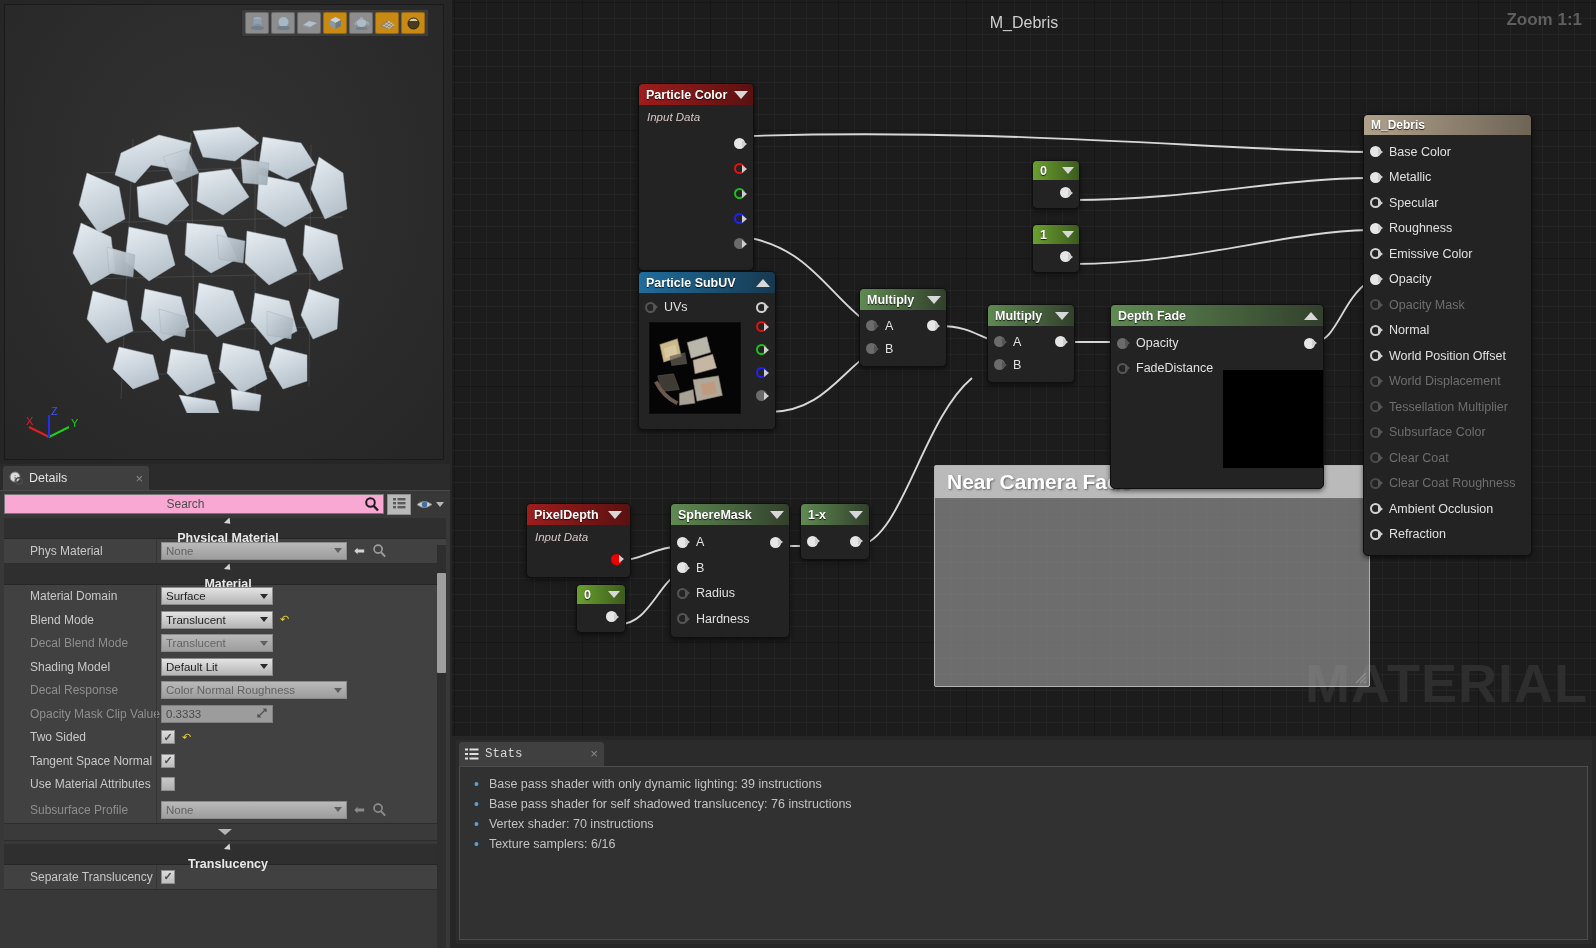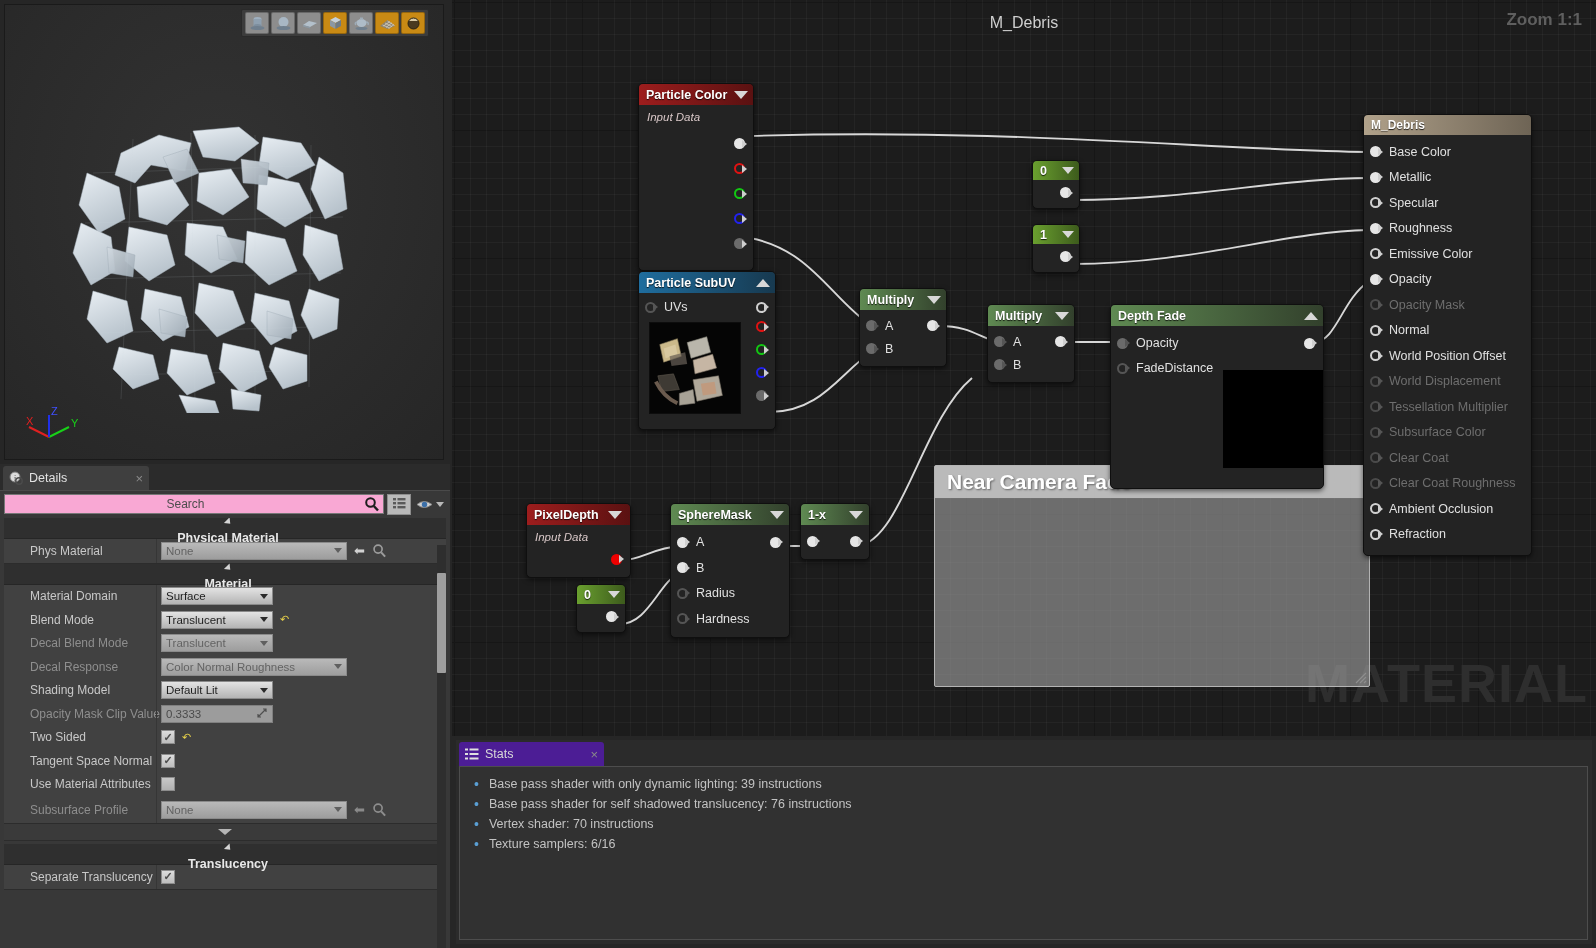--- a/index.html
+++ b/index.html
@@ -167,22 +167,22 @@
   
   #comment-box { position: absolute; left: 482px; top: 465px; width: 436px; height: 222px;
                  background: rgba(160,160,160,.62); border: 1px solid #b4b4b4; border-radius: 2px; }
   #comment-title { height: 32px; background: rgba(205,205,205,.8); display:flex; align-items:center; padding-left: 12px; }
   #comment-title span { color: #fff; font-size: 21px; font-weight: bold; text-shadow: 1px 1px 2px rgba(0,0,0,.45); }
   #comment-resize { position:absolute; right:2px; bottom:2px; width:14px; height:14px; cursor:nwse-resize; }
 
   
   #stats-panel { position: absolute; left: 456px; top: 740px; width: 1136px; height: 204px; background: #2b2b2b; }
   #stats-tabbar { position: relative; height: 26px; }
-  #stats-tab { position: absolute; left: 3px; top: 2px; width: 145px; height: 24px; background: #4c1d95;
-               border-top-left-radius: 3px; border-top-right-radius: 3px; display:flex; align-items:center; padding:0 6px; gap:6px; }
+  #stats-tab { position: absolute; left: 3px; top: 2px; width: 145px; height: 24px; background: #404040;
+               border-top-left-radius: 3px; border-top-right-radius: 3px; display:flex; align-items:center; padding:0 6px; gap:6px;font-family:Liberation Mono, monospace; }
   #stats-tab .tab-label { color: #d8d8d8; font-size: 12.5px; }
   #stats-tab .tab-close { margin-left:auto; color:#8a8a8a; font-size:13px; cursor:pointer; }
   #stats-body { position:absolute; left: 3px; right: 4px; top: 26px; bottom: 4px; background: #313131; border: 1px solid #4d4d4d; padding: 8px 0 0 14px; }
   .stat-line { display:flex; align-items:flex-start; gap: 10px; height: 20px; }
   .stat-line .bullet { color: #5a9fd4; font-size: 14px; line-height: 18px; }
   .stat-line .txt { color: #c2c2c2; font-size: 12.5px; line-height: 19px; }
 </style>
 </head>
 <body>
 
@@ -413,35 +413,35 @@
               <div class="val">
                   <div class="combo disabled">
                 <span>Translucent</span>
                 <span class="caret"></span>
                   </div>
                 </div>
             </div>
 
             <div class="prop-row">
               <div class="sep"></div>
+              <div class="lbl">Shading Model</div>
+              <div class="val">
+                  <div class="combo">
+                <span>Default Lit</span>
+                <span class="caret"></span>
+                  </div>
+                </div>
+            </div>
+
+            <div class="prop-row">
+              <div class="sep"></div>
               <div class="lbl dim">Decal Response</div>
               <div class="val">
                   <div class="combo disabled wide">
                 <span>Color Normal Roughness</span>
-                <span class="caret"></span>
-                  </div>
-                </div>
-            </div>
-
-            <div class="prop-row">
-              <div class="sep"></div>
-              <div class="lbl">Shading Model</div>
-              <div class="val">
-                  <div class="combo">
-                <span>Default Lit</span>
                 <span class="caret"></span>
                   </div>
                 </div>
             </div>
 
             <div class="prop-row">
               <div class="sep"></div>
               <div class="lbl dim">Opacity Mask Clip Value</div>
               <div class="val">
                   <div class="numfield">

